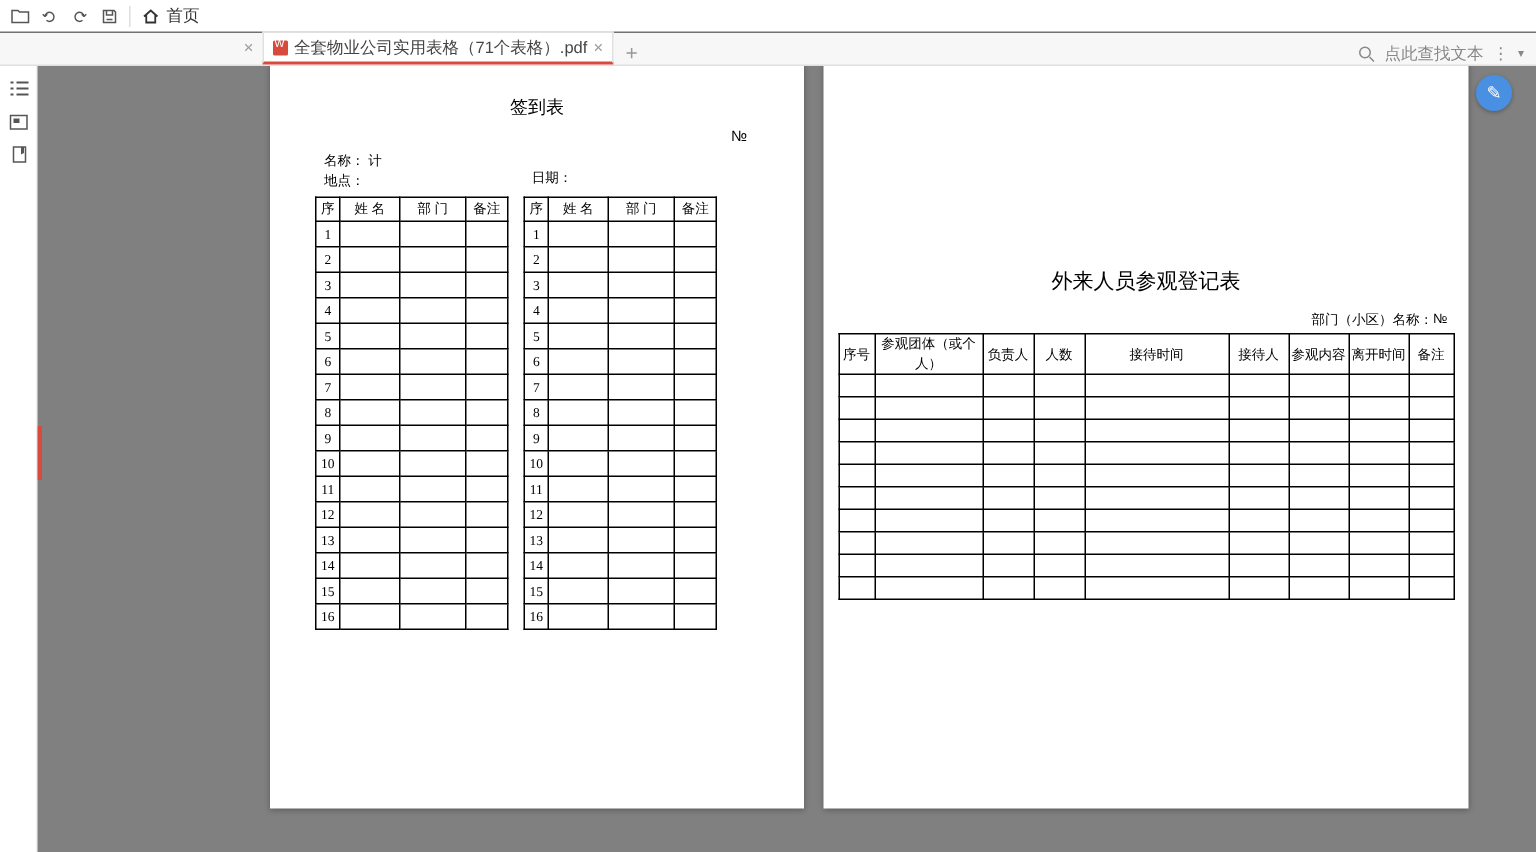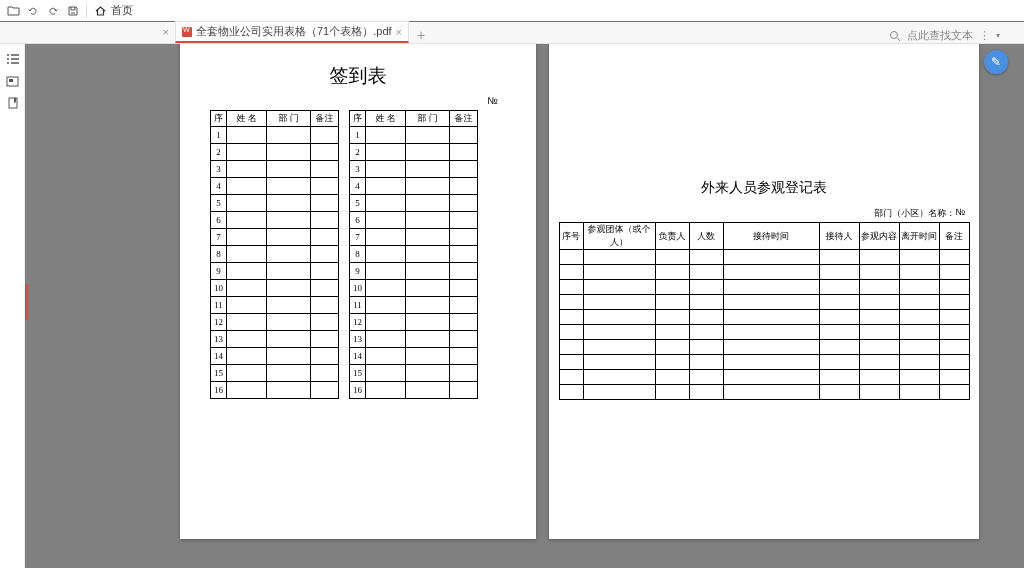--- a/index.html
+++ b/index.html
@@ -9,36 +9,36 @@
 .tool-sep { width:1px; height:14px; background:#ddd; margin:0 2px; }
 .home-lbl { font-size:11px; color:#333; margin-right:6px; }
 .tabs { display:flex; height:22px; background:#f7f7f7; border-bottom:1px solid #e0e0e0; align-items:flex-end; }
 .tab-gap { width:175px; height:22px; display:flex; align-items:center; justify-content:flex-end; padding-right:6px; }
 .tab-gap span { color:#999; cursor:pointer; font-size:11px; }
 .tab { height:22px; background:#fff; border:1px solid #e0e0e0; border-bottom:2px solid #d84a3e; display:flex; align-items:center; padding:0 6px; gap:4px; font-size:11px; color:#444; position:relative; }
 .tab .pdf-ico { width:10px; height:10px; background:#d84a3e; border-radius:1px; display:inline-block; position:relative; }
 .tab .pdf-ico:after { content:"W"; position:absolute; color:#fff; font-size:7px; left:1px; top:-1px; }
 .tab .close { color:#999; cursor:pointer; font-size:11px; }
 .tab-add { color:#999; cursor:pointer; padding:0 8px; font-size:14px; }
-.tabs-right { margin-left:auto; display:flex; align-items:center; padding-right:24px; gap:6px; color:#888; }
+.tabs-right { margin-left:auto; display:flex; align-items:center; padding-right:8px; gap:6px; color:#888; }
 .search-hint { font-size:11px; }
 .workspace { position:absolute; top:44px; left:0; right:0; bottom:0; display:flex; }
 .side { width:25px; background:#fff; border-right:1px solid #eee; padding-top:4px; }
 .side .s-ico { width:25px; height:22px; display:flex; align-items:center; justify-content:center; color:#555; cursor:pointer; font-size:13px; }
 .canvas { flex:1; background:#808080; position:relative; overflow:hidden; }
 .redbar { position:absolute; left:0; top:240px; width:3px; height:36px; background:#d84a3e; }
 .float-btn { position:absolute; right:16px; top:6px; width:24px; height:24px; border-radius:50%; background:#4a90e2; color:#fff; display:flex; align-items:center; justify-content:center; font-size:12px; box-shadow:0 1px 3px rgba(0,0,0,.3); cursor:pointer; }
 
 
 .page { position:absolute; background:#fff; box-shadow:0 1px 4px rgba(0,0,0,.3); }
 .page1 { left:155px; top:-15px; width:356px; height:510px; padding:34px 30px 20px 30px; }
 .page2 { left:524px; top:-15px; width:430px; height:510px; padding:40px 8px 20px 8px; }
 
 
-.p1-title { text-align:center; font-size:19px; font-family:SimSun; margin-bottom:6px; }
+.p1-title { text-align:center; font-size:12px; font-family:SimSun; margin-bottom:6px; }
 .p1-no { text-align:right; font-size:10px; margin-bottom:4px; padding-right:8px; }
 .p1-meta { display:flex; gap:100px; font-size:9px; margin-bottom:4px; padding-left:6px; }
 .p1-cols { display:flex; gap:10px; }
 .sign-tbl { border-collapse:collapse; font-size:9px; font-family:SimSun; }
 .sign-tbl th, .sign-tbl td { border:1px solid #000; text-align:center; vertical-align:middle; }
 .sign-tbl th { height:16px; font-weight:normal; }
 .sign-tbl td { height:17px; }
 .c-seq { width:16px; }
 .c-name { width:40px; }
 .c-dept { width:44px; }
@@ -140,20 +140,30 @@
 
   <div class="canvas">
     <div class="redbar"></div>
     <div class="float-btn">
         <span>✎</span>
       </div>
 
     <div class="page page1">
       <div class="p1-title">签到表</div>
       <div class="p1-no">№</div>
+      <div class="p1-meta">
+        <div>
+          <div>名称：  计</div>
+          <div>地点：</div>
+        </div>
+        <div>
+          <div style="height:11px;"></div>
+          <div>日期：</div>
+        </div>
+      </div>
       <div class="p1-cols">
         <table class="sign-tbl">
           <thead>
               <tr>
             <th class="c-seq">序</th>
             <th class="c-name">姓 名</th>
             <th class="c-dept">部 门</th>
             <th class="c-note">备注</th>
           </tr>
             </thead>

